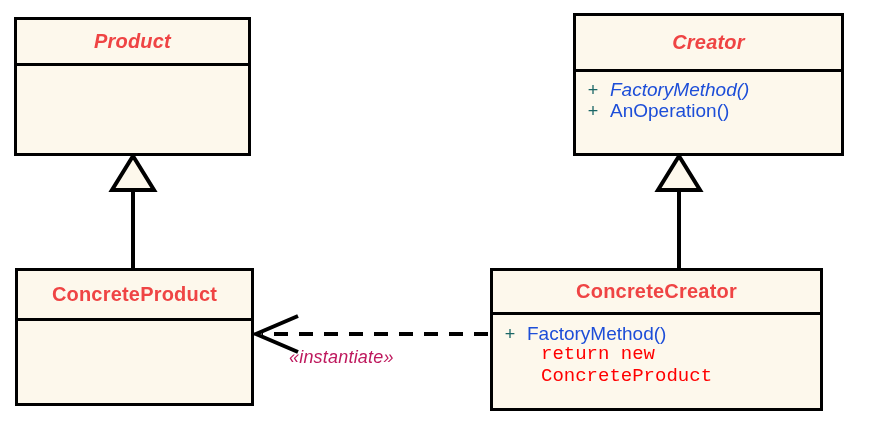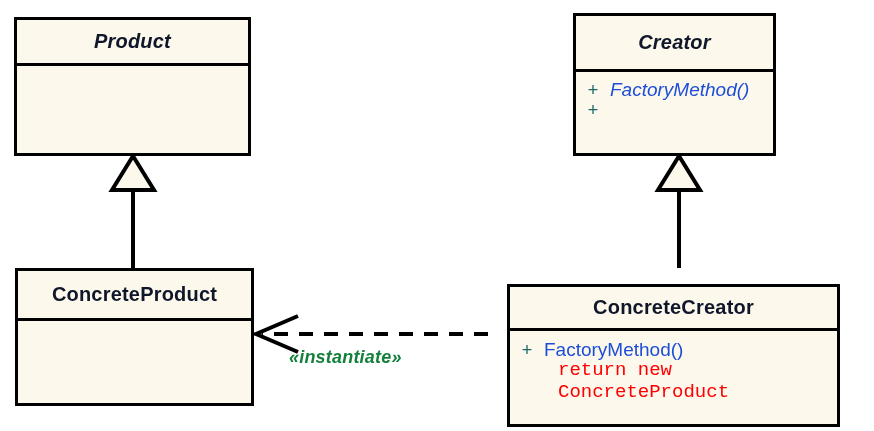--- a/index.html
+++ b/index.html
@@ -25,21 +25,21 @@
     border: 3px solid #000000;
     display: flex;
     flex-direction: column;
   }
   .uml-title {
     box-sizing: border-box;
     width: 100%;
     display: flex;
     align-items: center;
     justify-content: center;
-    color: #0f172a;
+    color: #ef4444;
     font-weight: bold;
     font-size: 20px;
     letter-spacing: 0.2px;
     white-space: nowrap;
     border-bottom: 3px solid #000000;
   }
   .uml-title.abstract {
     font-style: italic;
   }
   .uml-compartment {
@@ -102,24 +102,23 @@
     height: 431px;
     pointer-events: none;
     overflow: visible;
   }
 
   
   .stereotype-label {
     position: absolute;
     font-size: 18px;
     font-style: italic;
-    color: #15803d;
+    color: #be185d;
     white-space: nowrap;
     letter-spacing: 0.2px;
-    font-weight: bold;
   }
 </style>
 </head>
 <body>
 
 <div id="canvas">
 
   <svg class="connector-svg" viewBox="0 0 874 431" width="874" height="431">
 
     <g>
@@ -136,39 +135,40 @@
       <line x1="488" y1="334" x2="262" y2="334" stroke="#000000" stroke-width="4" stroke-dasharray="14,11"></line>
       <polyline points="298,316 256,334 298,352" fill="none" stroke="#000000" stroke-width="4" stroke-linecap="butt" stroke-linejoin="miter"></polyline>
     </g>
   </svg>
 
   <div class="uml-class" style="left:14px; top:17px; width:237px; height:139px;">
     <div class="uml-title abstract" style="height:46px;">Product</div>
     <div class="uml-compartment empty"></div>
   </div>
 
-  <div class="uml-class" style="left:573px; top:13px; width:203px; height:143px;">
+  <div class="uml-class" style="left:573px; top:13px; width:271px; height:143px;">
     <div class="uml-title abstract" style="height:56px;">Creator</div>
     <div class="uml-compartment" style="padding-top:7px;">
       <div class="member-row">
         <span class="member-vis">+</span>
         <span class="member-name abstract">FactoryMethod()</span>
       </div>
       <div class="member-row">
         <span class="member-vis">+</span>
+        <span class="member-name">AnOperation()</span>
       </div>
     </div>
   </div>
 
   <div class="uml-class" style="left:15px; top:268px; width:239px; height:138px;">
     <div class="uml-title" style="height:50px;">ConcreteProduct</div>
     <div class="uml-compartment empty"></div>
   </div>
 
-  <div class="uml-class" style="left:490px; top:284px; width:333px; height:143px;margin-left:17px;">
+  <div class="uml-class" style="left:490px; top:268px; width:333px; height:143px;">
     <div class="uml-title" style="height:44px;">ConcreteCreator</div>
     <div class="uml-compartment" style="padding-top:8px;">
       <div class="member-row">
         <span class="member-vis">+</span>
         <span class="member-name">FactoryMethod()</span>
       </div>
       <div class="code-row">
         <span class="code-indent"></span>
         <span class="code-text">return new</span>
       </div>

